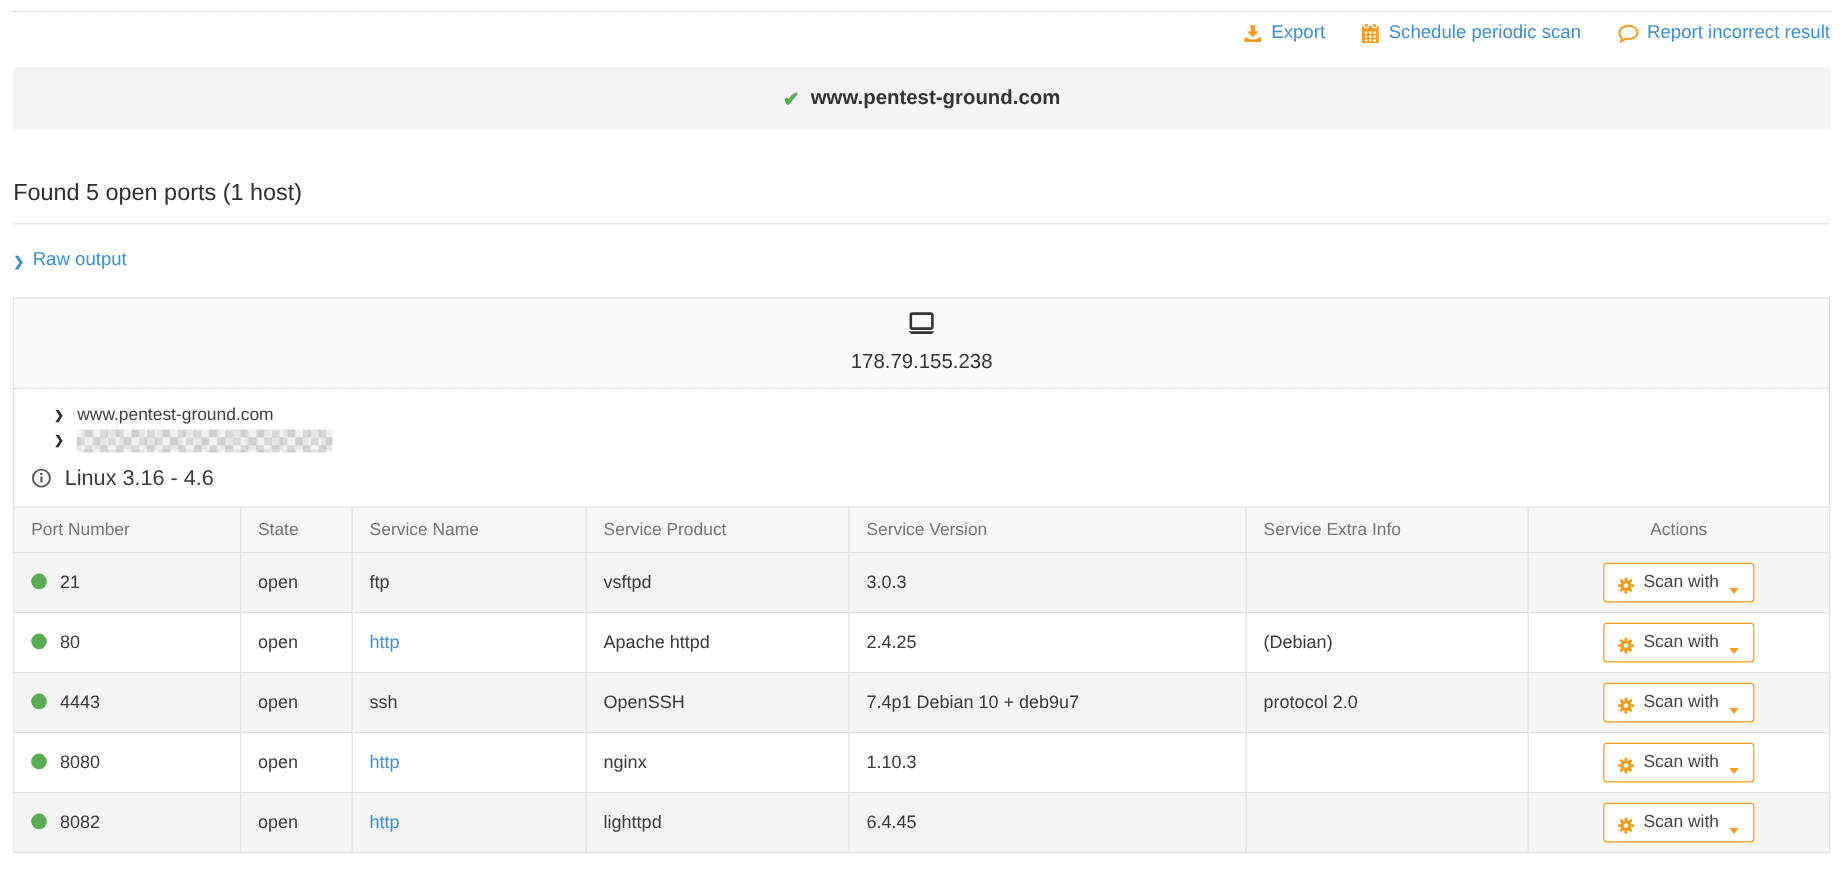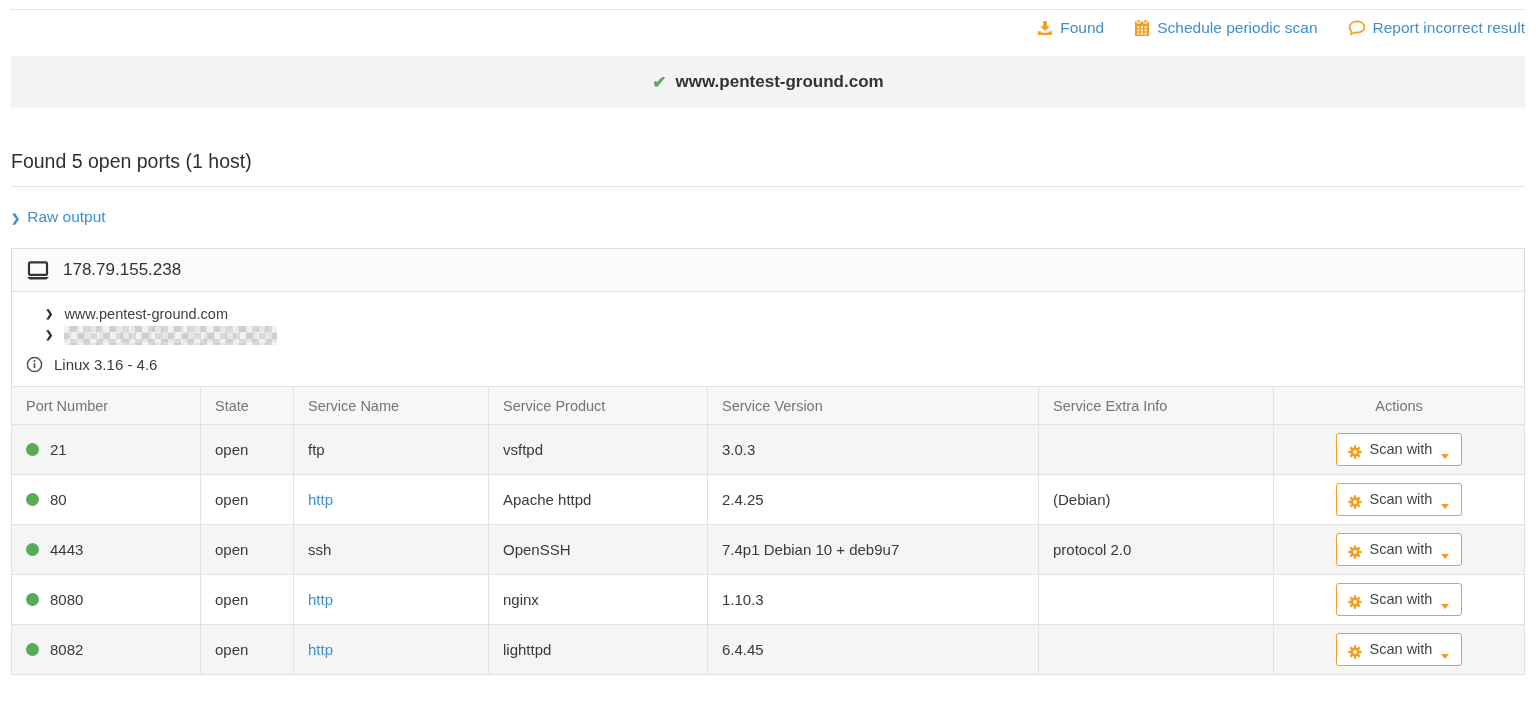--- a/index.html
+++ b/index.html
@@ -60,37 +60,37 @@
 
   
   .host-card{
     margin-top:22px;
     border:1px solid #dcdcdc;border-bottom:none;
   }
   .host-header{
     display:flex;align-items:center;gap:13px;
     padding:11px 14px;background:#fbfbfb;
     border-bottom:1px dotted #cfcfcf;
-    font-size:17px;color:#333;
+    font-size:17px;color:#333;flex-direction:column;
   }
   .host-body{padding:11px 14px 13px;}
   .hostname-line{
     display:flex;align-items:center;gap:11px;
     padding-left:19px;min-height:21px;font-size:14.5px;color:#3f3f3f;
   }
   .hostname-line .chev{font-size:10px;font-weight:bold;color:#2e2e2e;}
   .redacted-block{
     width:213px;height:19px;margin-top:1px;
     background:
       repeating-conic-gradient(rgba(197,197,197,.55) 0% 25%, rgba(242,242,242,.45) 0% 50%) 0 0 / 13px 13px,
       repeating-conic-gradient(#dadada 0% 25%, #f2f2f2 0% 50%) 4px 6px / 21px 21px;
   }
   .os-line{
     margin-top:11px;display:flex;align-items:center;gap:11px;
-    font-size:15px;color:#3a3a3a;
+    font-size:18px;color:#3a3a3a;
   }
 
   
   table{
     width:1513px;border-collapse:collapse;table-layout:fixed;
     font-size:15px;color:#3a3a3a;
   }
   th,td{border:1px solid #e2e2e2;padding:0 14px;text-align:left;}
   thead th{
     height:38px;background:#f7f7f7;color:#757575;font-weight:normal;
@@ -125,21 +125,21 @@
 <div class="page">
 
   <div class="title-sep"></div>
 
   <div class="toolbar">
     <a>
       <svg width="16" height="16" viewBox="0 0 16 16">
         <path fill="#f49d20" d="M6.1 1h3.8v5.2h2.9L8 11 3.2 6.2h2.9z"></path>
         <path fill="#f49d20" d="M1 11.2h2.6l1.2 1.6h6.4l1.2-1.6H15V15H1z"></path>
       </svg>
-      <span>Found</span>
+      <span>Export</span>
     </a>
     <a>
       <svg width="16" height="16" viewBox="0 0 16 16">
         <path fill="#f49d20" d="M3.5 0h2.2v2.6H3.5zM10.3 0h2.2v2.6h-2.2z"></path>
         <path fill="#f49d20" d="M1 1.6h1.7v1.9h3.8V1.6h3v1.9h3.8V1.6H15V16H1z"></path>
         <g fill="#fff">
           <rect x="3.4" y="6.2" width="2" height="2"></rect>
             <rect x="7" y="6.2" width="2" height="2"></rect>
             <rect x="10.6" y="6.2" width="2" height="2"></rect>
           <rect x="3.4" y="9.4" width="2" height="2"></rect>

